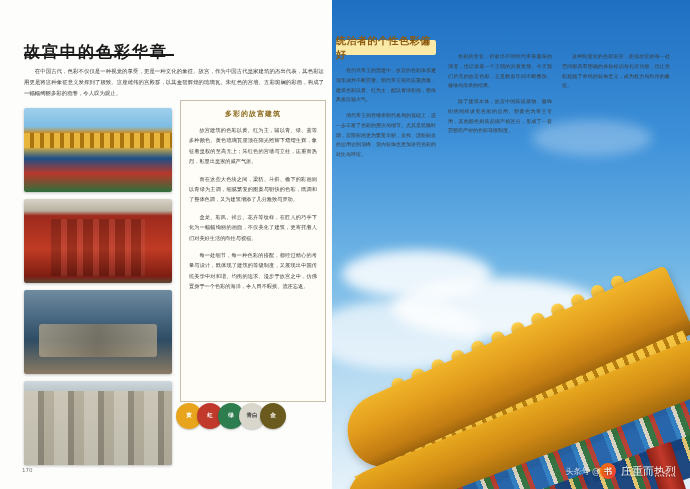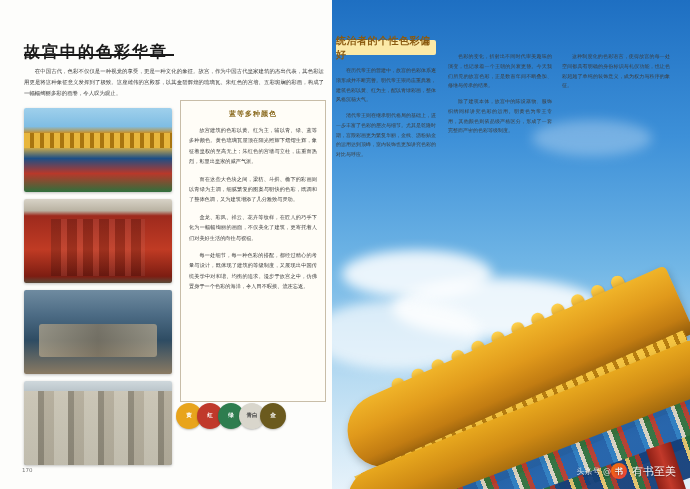--- a/index.html
+++ b/index.html
@@ -226,21 +226,21 @@
   <div class="lead">在中国古代，色彩不仅仅是一种视觉的享受，更是一种文化的象征。故宫，作为中国古代皇家建筑的杰出代表，其色彩运用更是将这种象征意义发挥到了极致。这座雄伟的宫殿群，以其金碧辉煌的琉璃瓦、朱红色的宫墙、五彩斑斓的彩画，构成了一幅幅绚丽多彩的画卷，令人叹为观止。</div>
 
   <div class="strip">
     <div class="shot shot1"></div>
     <div class="shot shot2"></div>
     <div class="shot shot3"></div>
     <div class="shot shot4"></div>
   </div>
 
   <div class="midbox">
-    <h3>蓝等多种颜色</h3>
+    <h3>多彩的故宫建筑</h3>
     <div class="inner">
       <p>故宫建筑的色彩以黄、红为主，辅以青、绿、蓝等多种颜色。黄色琉璃瓦屋顶在阳光照耀下熠熠生辉，象征着皇权的至高无上；朱红色的宫墙与立柱，庄重而热烈，彰显出皇家的威严气派。</p>
       <p>而在这些大色块之间，梁枋、斗拱、檐下的彩画则以青绿为主调，细腻繁复的图案与明快的色彩，既调和了整体色调，又为建筑增添了几分雅致与灵动。</p>
       <p>金龙、彩凤、祥云、花卉等纹样，在匠人的巧手下化为一幅幅绚丽的画面，不仅美化了建筑，更寄托着人们对美好生活的向往与祝福。</p>
       <p>每一处细节，每一种色彩的搭配，都经过精心的考量与设计，既体现了建筑的等级制度，又展现出中国传统美学中对和谐、均衡的追求。漫步于故宫之中，仿佛置身于一个色彩的海洋，令人目不暇接、流连忘返。</p>
     </div>
   </div>
 
   <div class="rb-head">统治者的个性色彩偏好</div>
 
@@ -264,16 +264,16 @@
     <div class="sw" style="background:#2e7d4f">绿</div>
     <div class="sw" style="background:#d9d6cc;color:#4a4a4a">青白</div>
     <div class="sw" style="background:#6b5a1e">金</div>
   </div>
 
   <div class="pageno">170</div>
 
   <div class="wm">
     <span class="wm-sub">头条号 @</span>
     <span class="wm-logo">书</span>
-    <span>有书至美</span>
+    <span>庄重而热烈</span>
   </div>
 
 </div>
 
 </body></html>

